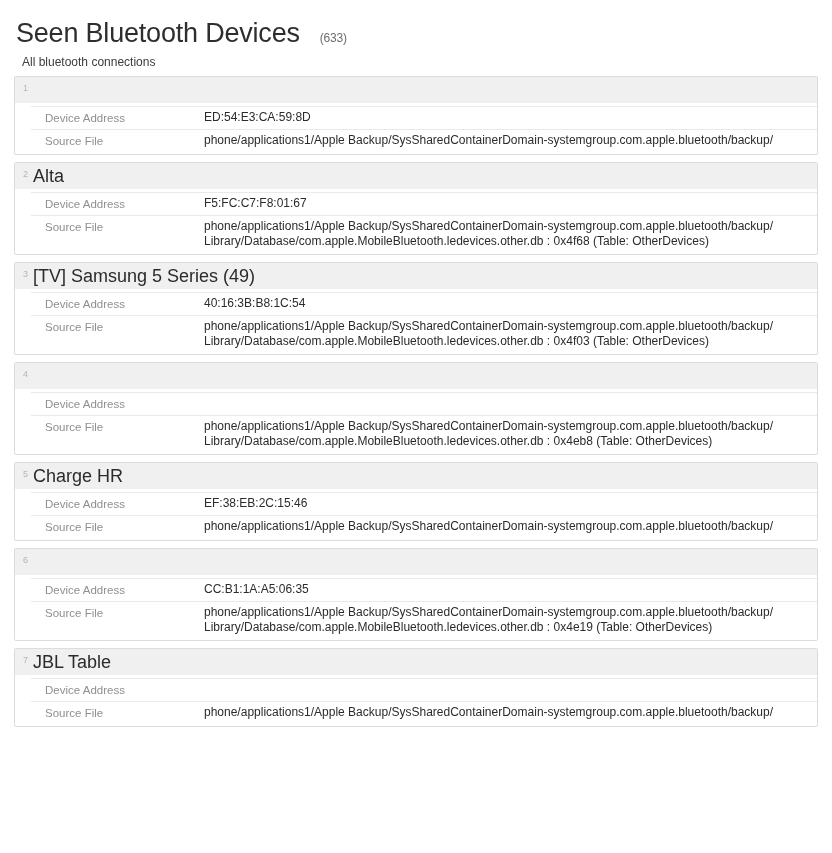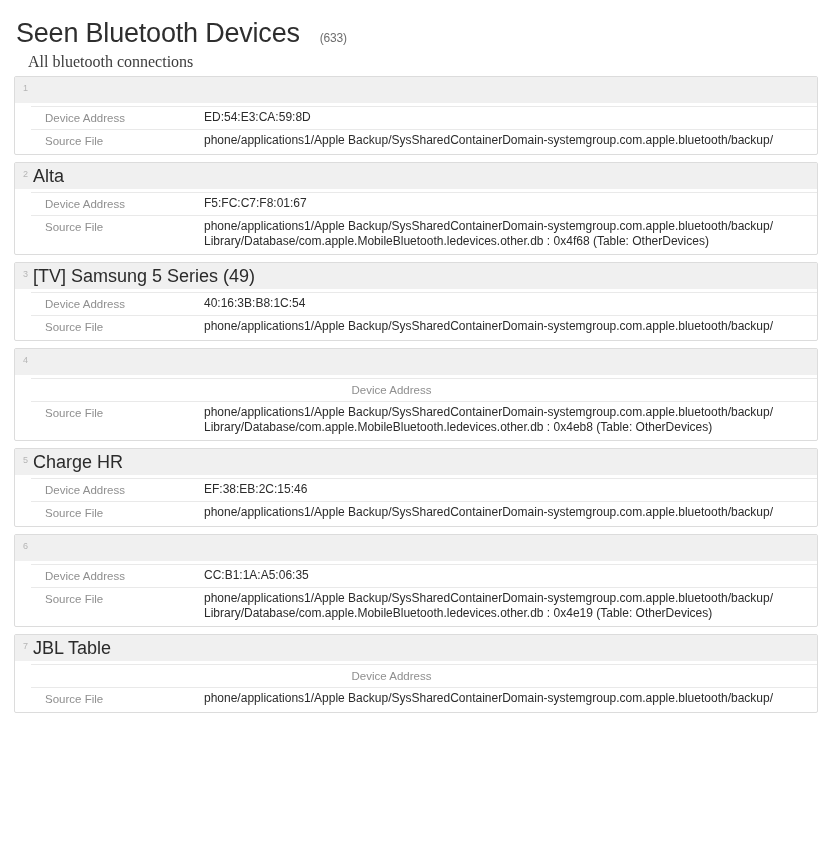--- a/index.html
+++ b/index.html
@@ -31,25 +31,24 @@
     letter-spacing:-0.2px;
     color:var(--title-color);
   }
   .record-count{
     font-size:12px;
     font-weight:400;
     color:var(--count-color);
     margin-left:20px;
   }
   .page-subtitle{
-    margin:2px 0 7px 14px;
-    font-size:16px;
+    margin:2px 0 7px 8px;
+    font-size:12px;
     line-height:14px;
     color:var(--subtitle-color);
-    font-family:Liberation Serif, serif;
   }
   .card{
     border:1px solid var(--card-border);
     border-radius:2px;
     background:#fff;
     margin-bottom:7px;
   }
   .card-header{
     background:var(--header-bg);
     padding:5px 8px;
@@ -68,21 +67,20 @@
     font-size:18px;
     font-weight:400;
     line-height:16px;
     color:var(--name-color);
   }
   .rows{margin:3px 0 2px 16px;}
   .row{
     display:flex;
     border-top:1px solid var(--row-border);
     padding:3px 0;
-    justify-content:center;
   }
   .row-label{
     box-sizing:border-box;
     flex:0 0 173px;
     padding-left:14px;
     padding-top:1px;
     font-size:11.5px;
     line-height:15px;
     color:var(--label-color);
   }
@@ -150,20 +148,21 @@
     </header>
     <div class="rows">
       <div class="row">
         <div class="row-label">Device Address</div>
         <div class="row-value">40:16:3B:B8:1C:54</div>
       </div>
       <div class="row">
         <div class="row-label">Source File</div>
         <div class="row-value">
           <div>phone/applications1/Apple Backup/SysSharedContainerDomain-systemgroup.com.apple.bluetooth/backup/</div>
+          <div>Library/Database/com.apple.MobileBluetooth.ledevices.other.db : 0x4f03 (Table: OtherDevices)</div>
         </div>
       </div>
     </div>
   </section>
       <section class="card">
     <header class="card-header">
       <span class="entry-index">4</span>
       <span class="device-name"></span>
     </header>
     <div class="rows">

